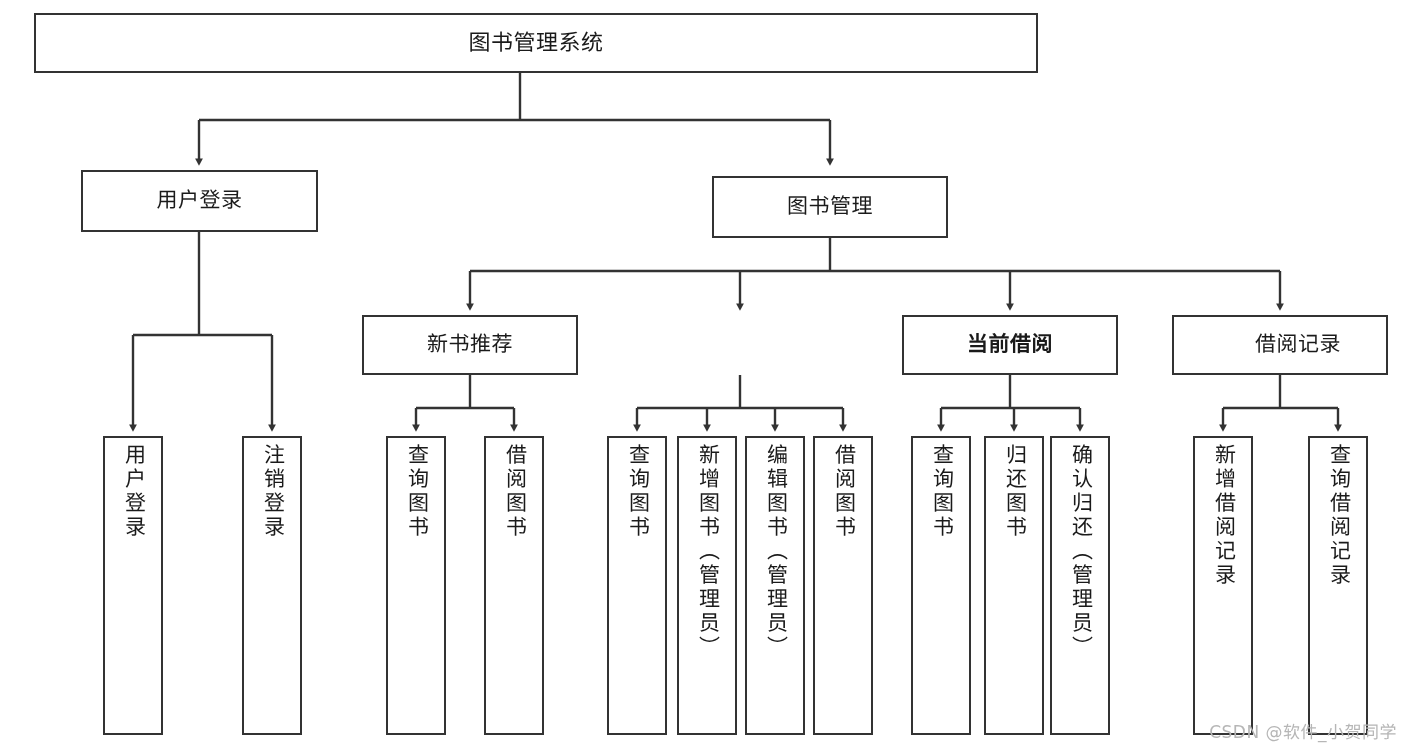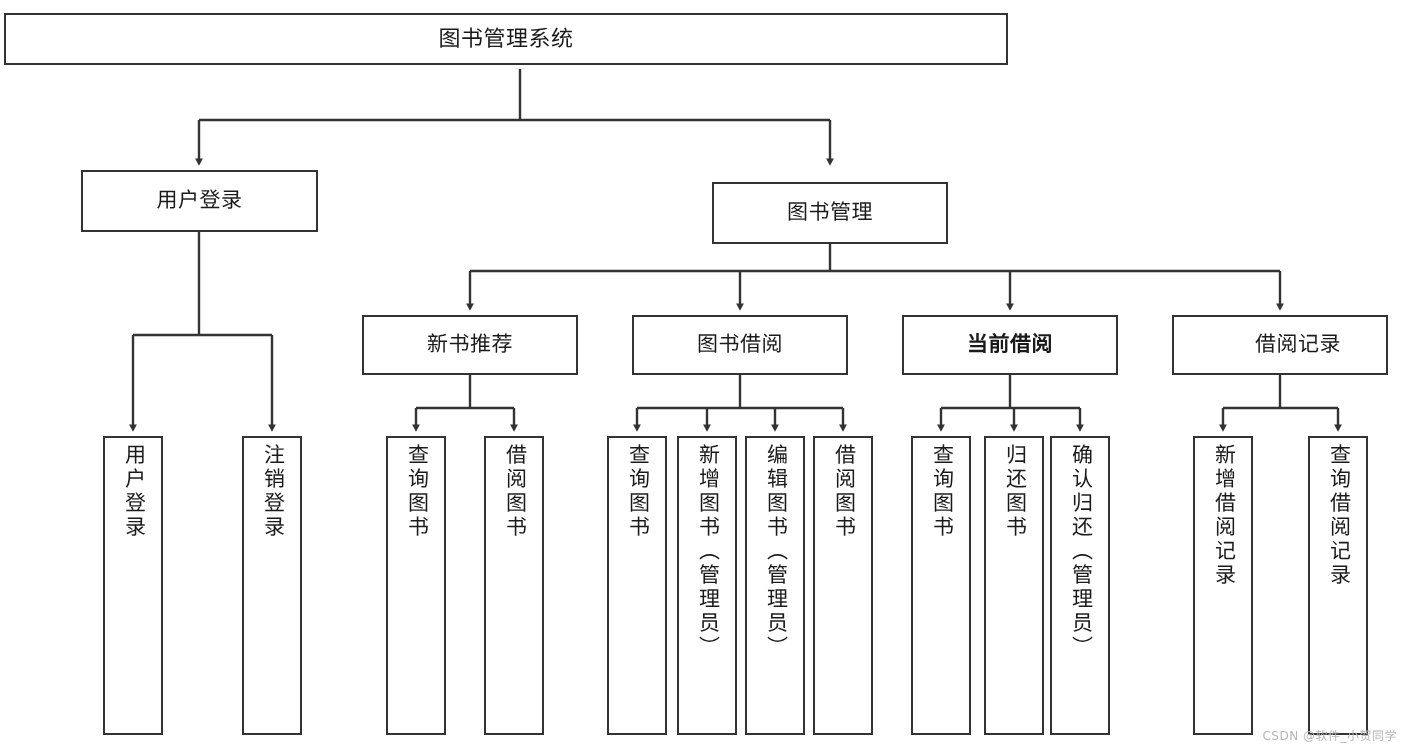--- a/index.html
+++ b/index.html
@@ -61,21 +61,21 @@
     text-orientation: upright;
     font-size: 21px;
     line-height: 1.0;
     letter-spacing: 3px;
     white-space: nowrap;
   }
   #watermark {
     position: absolute;
     right: 8px;
     bottom: 4px;
-    font-size: 12px;
+    font-size: 17px;
     color: #b6b6b6;
     letter-spacing: 0.5px;
     white-space: nowrap;
     font-family: "DejaVu Sans", "Liberation Sans", sans-serif;
   }
 </style>
 </head>
 <body>
 
 <div id="diagram-canvas">
@@ -123,36 +123,33 @@
       <path d="M1014,408 L1014,428" marker-end="url(#arrowhead)"></path>
       <path d="M1080,408 L1080,428" marker-end="url(#arrowhead)"></path>
 
       <path d="M1280,375 L1280,408"></path>
       <path d="M1223,408 L1338,408"></path>
       <path d="M1223,408 L1223,428" marker-end="url(#arrowhead)"></path>
       <path d="M1338,408 L1338,428" marker-end="url(#arrowhead)"></path>
     </g>
   </svg>
 
-  <div class="node horiz root" id="n-root" style="left: 4px; top: 13px; width: 1004px; height: 52px;">
+  <div class="node horiz root" id="n-root" style="left: 34px; top: 13px; width: 1004px; height: 60px;">
     <span class="label">图书管理系统</span>
   </div>
 
   <div class="node horiz" id="n-l2-0" style="left: 81px; top: 170px; width: 237px; height: 62px;">
     <span class="label">用户登录</span>
   </div>
-  <div class="node horiz" id="n-l2-1" style="left: 712px; top: 182px; width: 236px; height: 62px;">
+  <div class="node horiz" id="n-l2-1" style="left: 712px; top: 176px; width: 236px; height: 62px;">
     <span class="label">图书管理</span>
   </div>
 
   <div class="node horiz" id="n-l3-0" style="left: 362px; top: 315px; width: 216px; height: 60px; justify-content: center;">
     <span class="label">新书推荐</span>
-  </div>
-  <div class="node horiz" id="n-l3-1" style="left: 632px; top: 315px; width: 216px; height: 60px;">
-    <span class="label">图书借阅</span>
   </div>
   <div class="node horiz" id="n-l3-2" style="left: 902px; top: 315px; width: 216px; height: 60px; font-weight: bold;">
     <span class="label">当前借阅</span>
   </div>
   <div class="node horiz" id="n-l3-3" style="left: 1172px; top: 315px; width: 216px; height: 60px; padding-left: 36px;">
     <span class="label">借阅记录</span>
   </div>
 
   <div class="node vert" id="n-leaf-0" style="left: 103px; top: 436px; width: 60px; height: 299px;">
     <span class="label">用户登录</span>

